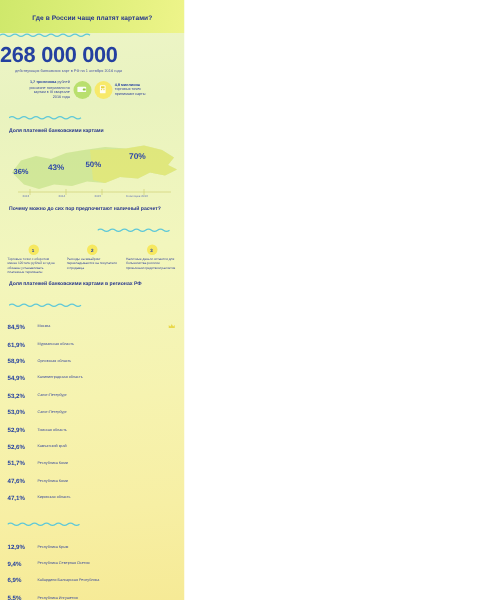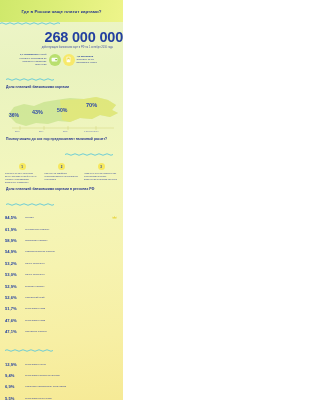--- a/index.html
+++ b/index.html
@@ -14,21 +14,21 @@
 
   
   .header{position:relative;height:22px;
           background:linear-gradient(100deg,#cfe86b 0%,#dcee78 45%,#eef48a 100%);
           display:flex;align-items:center;justify-content:center;}
   .header .title{font-size:4.4px;font-weight:bold;color:#24348c;letter-spacing:.05px;text-align:center;}
   .wave{height:3px;width:100%;overflow:hidden;line-height:3px;}
   .wave svg{display:block;}
 
   
-  .bignum-wrap{text-align:right;padding-top:4px;}
+  .bignum-wrap{text-align:left;padding-top:4px;}
   .bignum{font-size:14.5px;font-weight:bold;color:#2440a0;letter-spacing:-0.2px;line-height:16px;}
   .bignum-sub{font-size:2.6px;color:#4a56a5;margin-top:1px;line-height:3.4px;padding:0 10px;}
 
   
   .stats{display:flex;align-items:center;justify-content:center;gap:2px;margin-top:4px;padding:0 4px;}
   .stat-txt{font-size:2.5px;line-height:3.2px;color:#36489c;width:27px;}
   .stat-txt .hl{font-weight:bold;color:#2440a0;}
   .stat-txt.right{text-align:left;}
   .stat-txt.left{text-align:right;}
   .circ{width:12px;height:12px;border-radius:50%;display:flex;align-items:center;justify-content:center;flex:none;}

